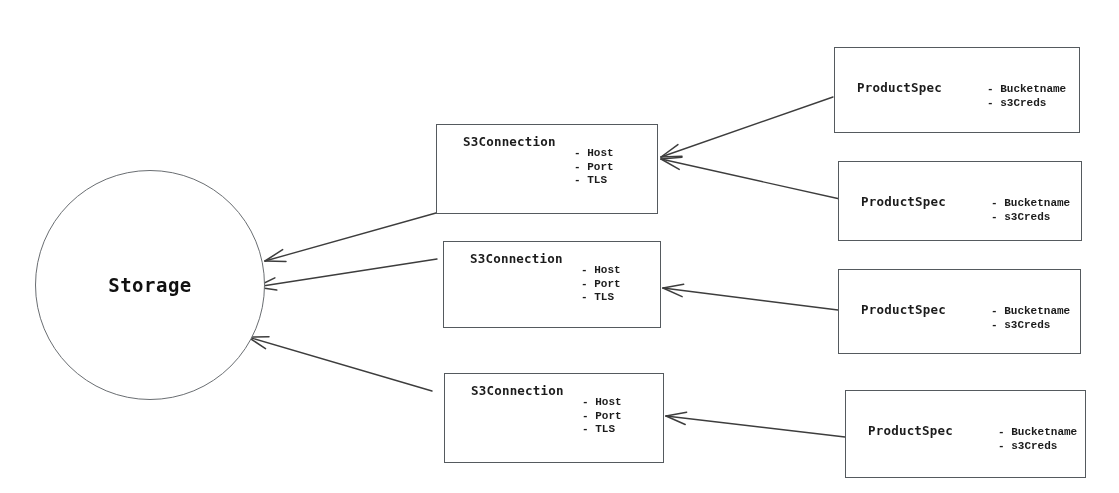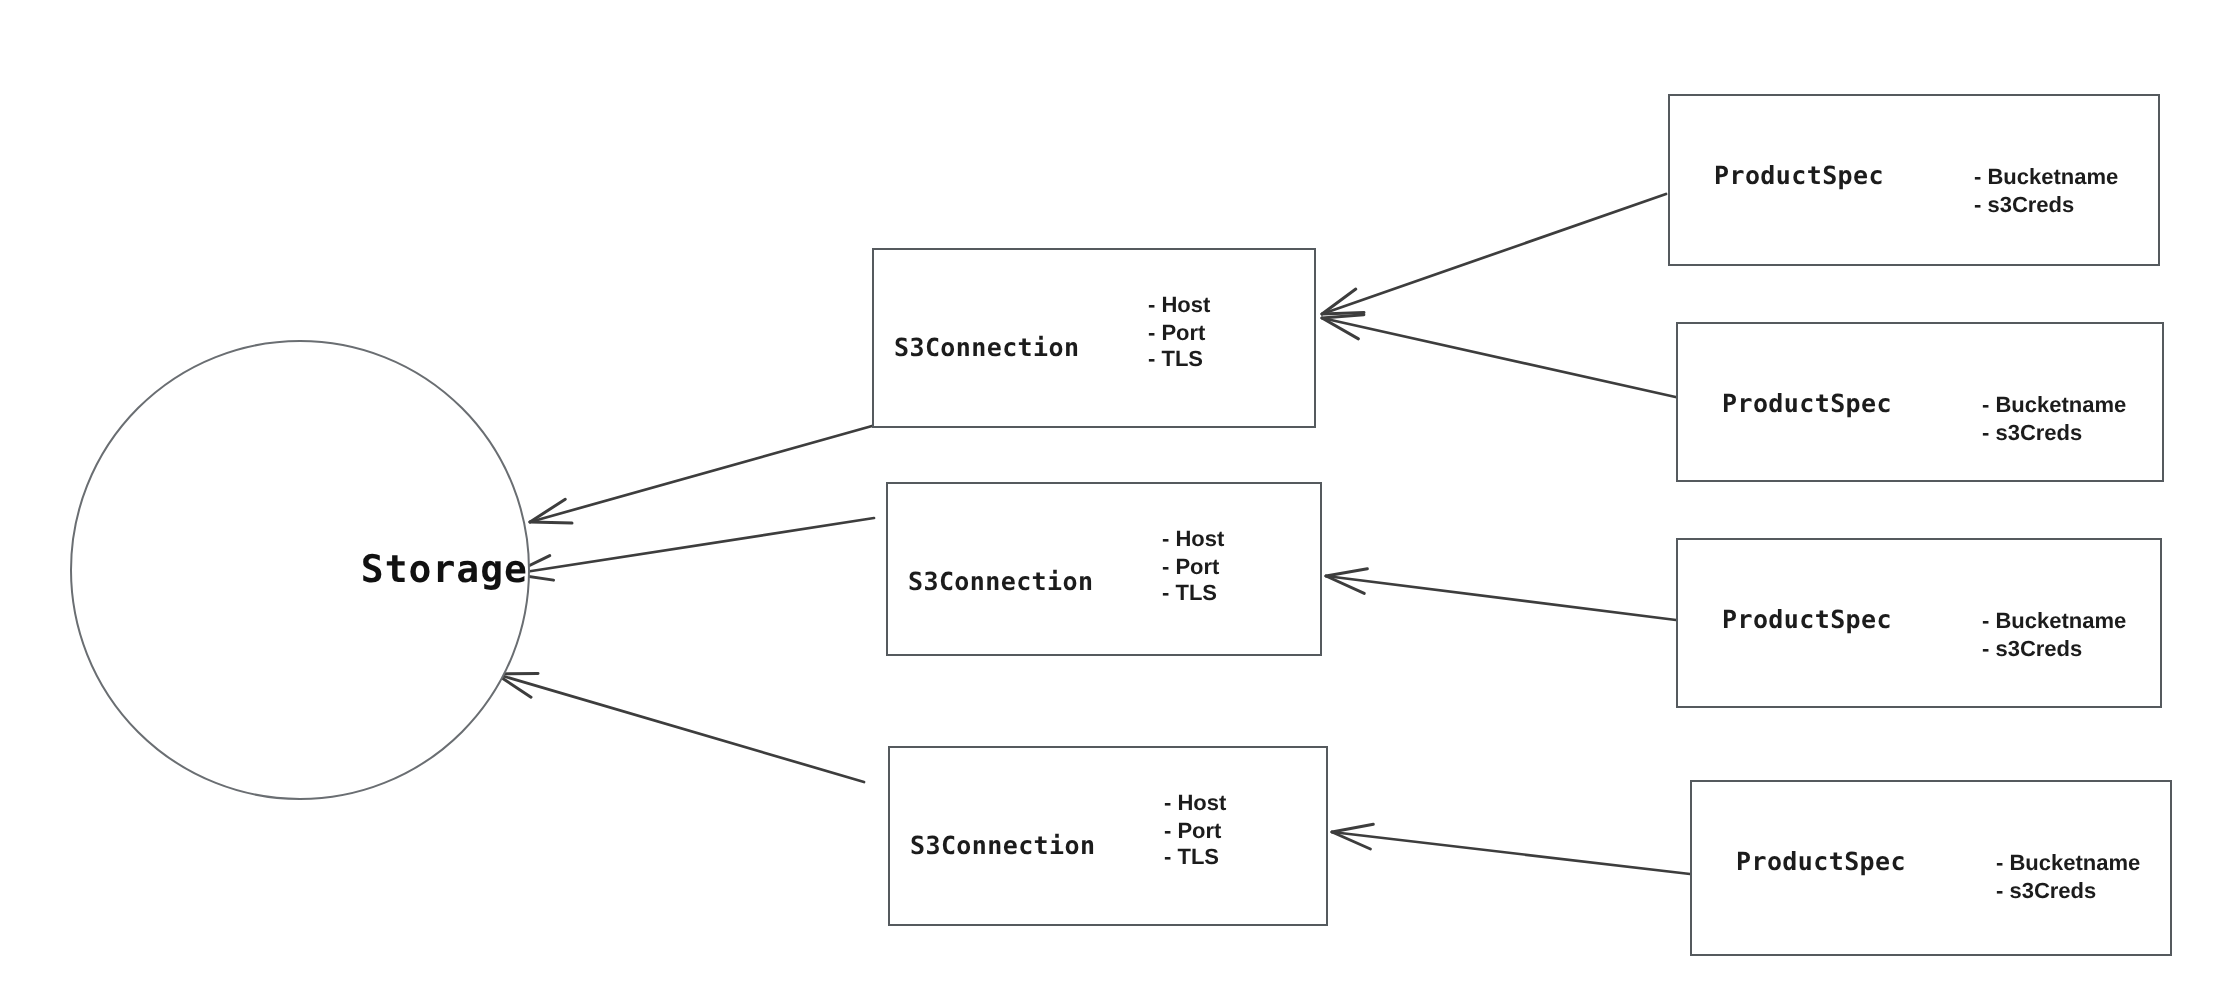--- a/index.html
+++ b/index.html
@@ -38,42 +38,42 @@
     position: absolute;
     font-family: "DejaVu Sans Mono", monospace;
     font-size: 12.5px;
     font-weight: 700;
     color: #1c1c1c;
     letter-spacing: 0.2px;
     white-space: nowrap;
   }
   .attr-list {
     position: absolute;
-    font-family: Liberation Sans, sans-serif;
+    font-family: Liberation Mono, monospace;
     font-size: 11px;
     font-weight: 700;
     color: #1c1c1c;
     line-height: 13.5px;
     white-space: nowrap;
   }
   .attr-item {
     display: block;
   }
-  .s3 .node-title { left: 10px; top: 9px; margin-top: 32px; }
+  .s3 .node-title { left: 26px; top: 9px; }
   .s3 .attr-list  { left: 137px; top: 22px; }
   .ps .node-title { left: 22px; top: 32px; }
   .ps .attr-list  { left: 152px; top: 35px; }
 
   .circle-node {
     border: 1.5px solid #6a6e72;
     border-radius: 50%;
     background: #ffffff;
     display: flex;
     align-items: center;
-    justify-content: flex-end;
+    justify-content: center;
   }
   .circle-label {
     font-family: "DejaVu Sans Mono", monospace;
     font-size: 19px;
     font-weight: 700;
     color: #111111;
     letter-spacing: 0.5px;
   }
 </style>
 </head>

